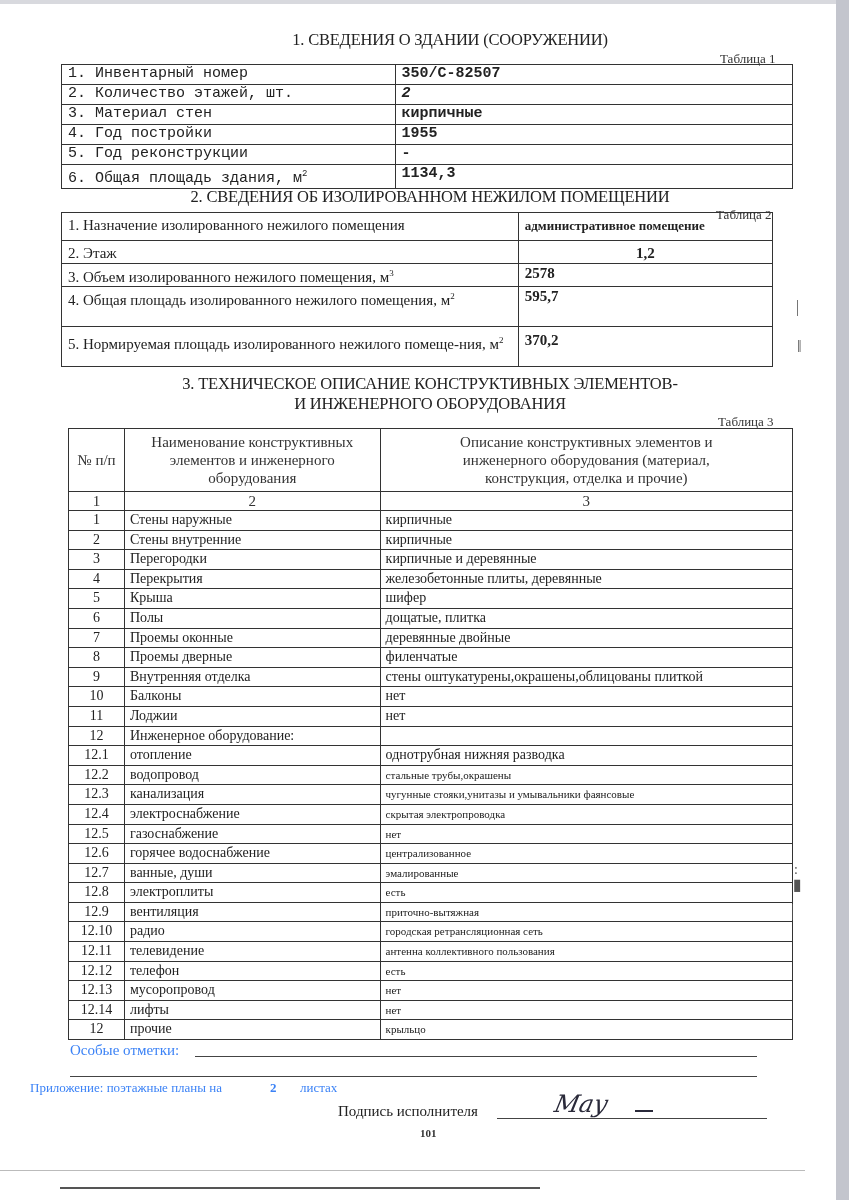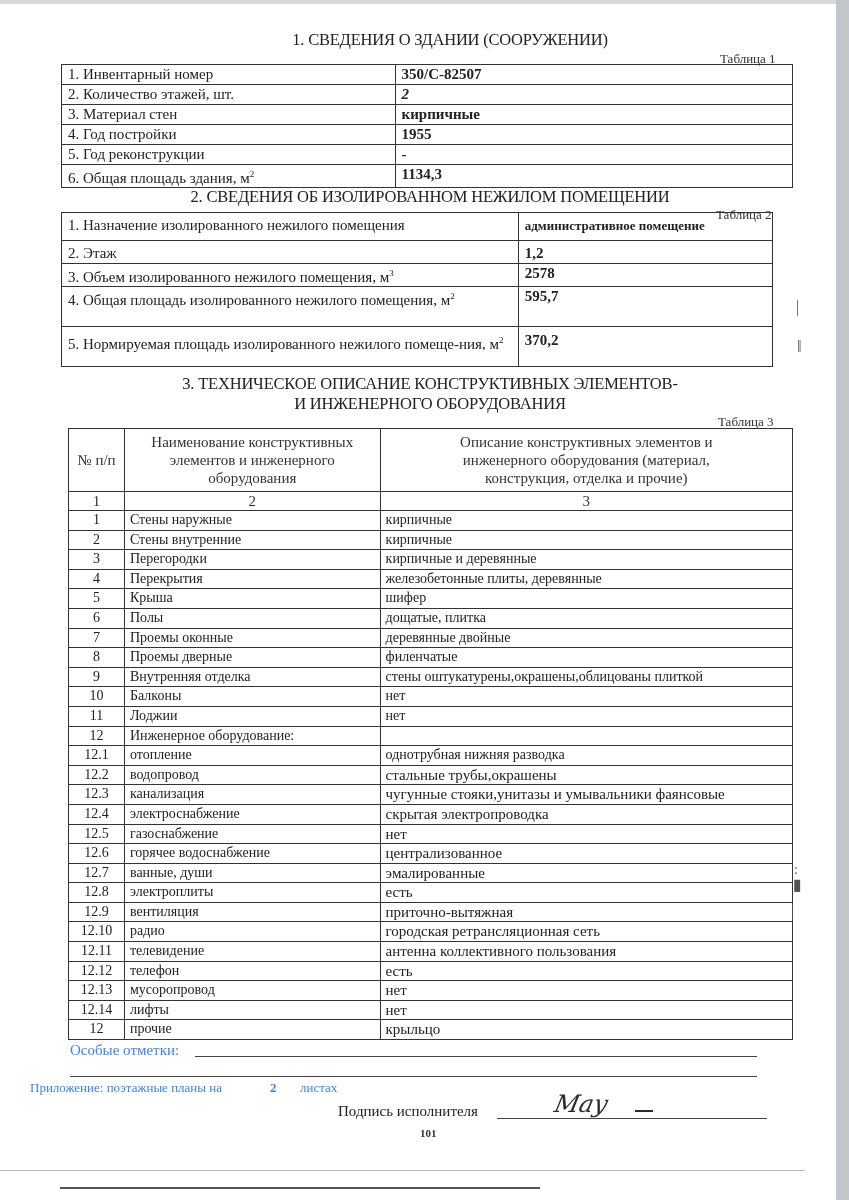--- a/index.html
+++ b/index.html
@@ -9,27 +9,27 @@
     font-family: "Liberation Serif", "DejaVu Serif", serif;
     color: #1a1a1a;
   }
   .page-edge-top { position: absolute; left: 0; top: 0; width: 849px; height: 4px; background: #d8d9de; }
   .page-edge-right { position: absolute; left: 836px; top: 0; width: 13px; height: 1200px; background: #c3c5cd; }
   .abs { position: absolute; }
   .heading { position: absolute; font-size: 16.5px; text-align: center; letter-spacing: -0.2px; color: #222; }
   .tcap { position: absolute; font-size: 13px; color: #333; font-family: Liberation Serif, serif; }
   table { border-collapse: collapse; position: absolute; }
   td { border: 1px solid #333; padding: 0 6px; font-size: 15px; line-height: 18px; vertical-align: top; color: #222; }
-  .t1 td { height: 19px; }
+  .t1 td { height: 19px; font-family: Liberation Mono, monospace; }
   .t1 td.val { font-weight: bold; }
   .t2 td.val { font-weight: bold; }
   .t3 td { font-size: 14px; height: 18.6px; line-height: 18px; padding: 0 5px; }
   .t3 td.num { text-align: center; }
   .t3 th { border: 1px solid #333; font-weight: normal; font-size: 15px; line-height: 18px; padding: 2px 4px; text-align: center; vertical-align: middle; color: #333; }
-  .t3 td.sm { font-size: 15px; }
+  .t3 td.sm { font-size: 11px; }
   .line { position: absolute; height: 0; border-top: 1px solid #444; }
   .footer-text { position: absolute; font-size: 13px; color: #3b82f6; }
   .sign-label { position: absolute; font-size: 15px; color: #222; }
   .page-num { position: absolute; font-size: 11px; color: #333; font-weight: bold; }
   .mark { position: absolute; color: #555; font-size: 16px; }
 </style>
 </head>
 <body>
 
 <div class="page-edge-top"></div>
@@ -77,21 +77,21 @@
       <col style="width:472px">
       <col style="width:260px">
     </colgroup>
   <tbody>
       <tr style="height:28px;">
         <td style="padding-top:3px;">1. Назначение изолированного нежилого помещения</td>
         <td class="val" style="font-size:13px; padding-top:4px;margin-left:48px;">административное помещение</td>
       </tr>
   <tr style="height:23px;">
         <td style="padding-top:3px;">2. Этаж</td>
-        <td class="val" style="padding-top:3px;">1,2</td>
+        <td class="val" style="text-align:center; padding-top:3px;">1,2</td>
       </tr>
   <tr style="height:20px;">
         <td><span>3. Объем изолированного нежилого помещения, м</span><sup style="font-size:9px;">3</sup></td>
         <td class="val">2578</td>
       </tr>
   <tr style="height:40px;">
         <td style="border-bottom:none;"><span>4. Общая площадь изолированного нежилого помещения, м</span><sup style="font-size:9px;">2</sup></td>
         <td class="val">595,7</td>
       </tr>
   <tr style="height:40px;">

